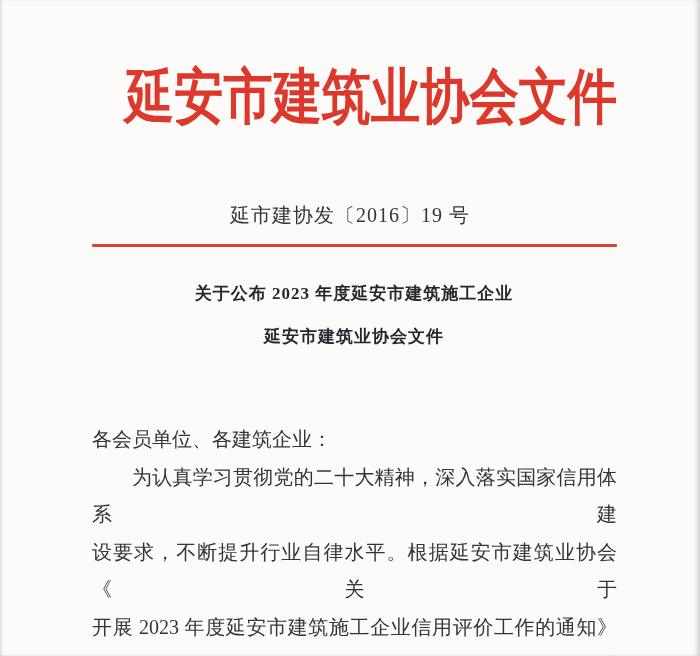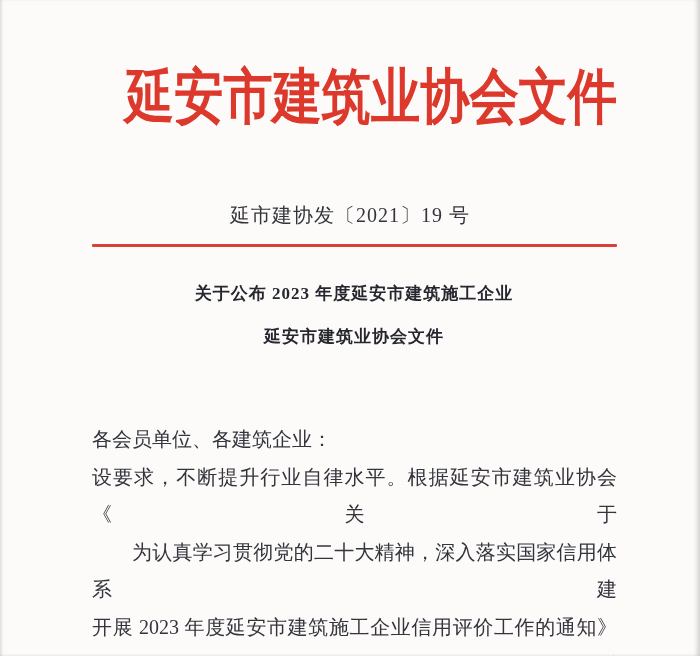--- a/index.html
+++ b/index.html
@@ -89,30 +89,30 @@
 </style>
 </head>
 <body>
 
 <div class="page">
 
   <div class="red-header">
     <span class="squeeze">延安市建筑业协会文件</span>
   </div>
 
-  <div class="doc-number">延市建协发〔2021〕19 号</div>
+  <div class="doc-number">延市建协发〔2016〕19 号</div>
 
   <div class="red-rule"></div>
 
   <div class="doc-title">
     <div>关于公布 2023 年度延安市建筑施工企业</div>
     <div>延安市建筑业协会文件</div>
   </div>
 
   <div class="body-text">
     <div class="salutation">各会员单位、各建筑企业：</div>
+    <div class="line first">为认真学习贯彻党的二十大精神，深入落实国家信用体系建</div>
     <div class="line">设要求，不断提升行业自律水平。根据延安市建筑业协会《关于</div>
-    <div class="line first">为认真学习贯彻党的二十大精神，深入落实国家信用体系建</div>
     <div class="line">开展 2023 年度延安市建筑施工企业信用评价工作的通知》（延</div>
 
   </div>
 
 </div>
 
 </body></html>

